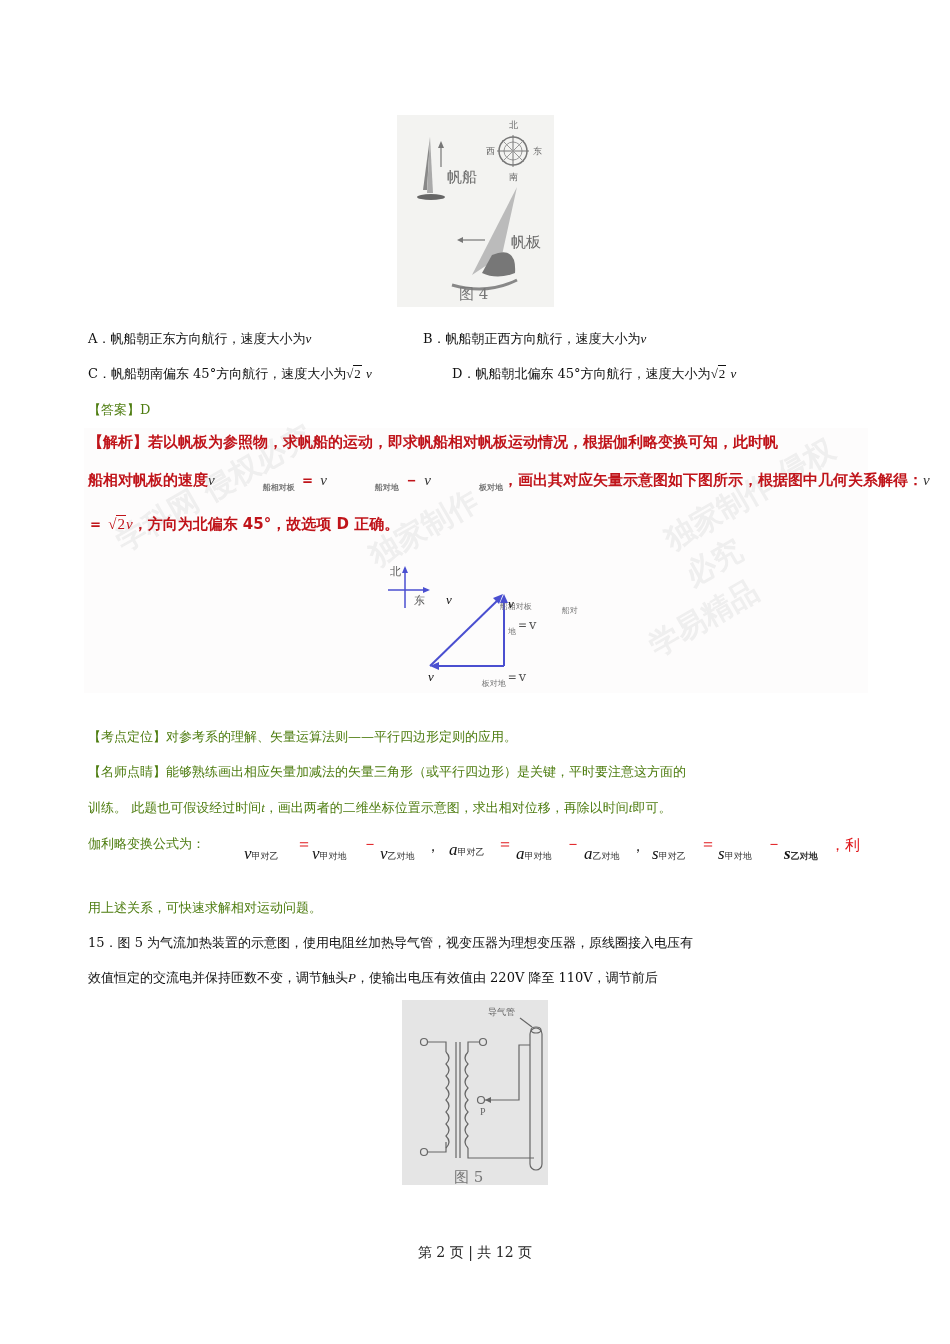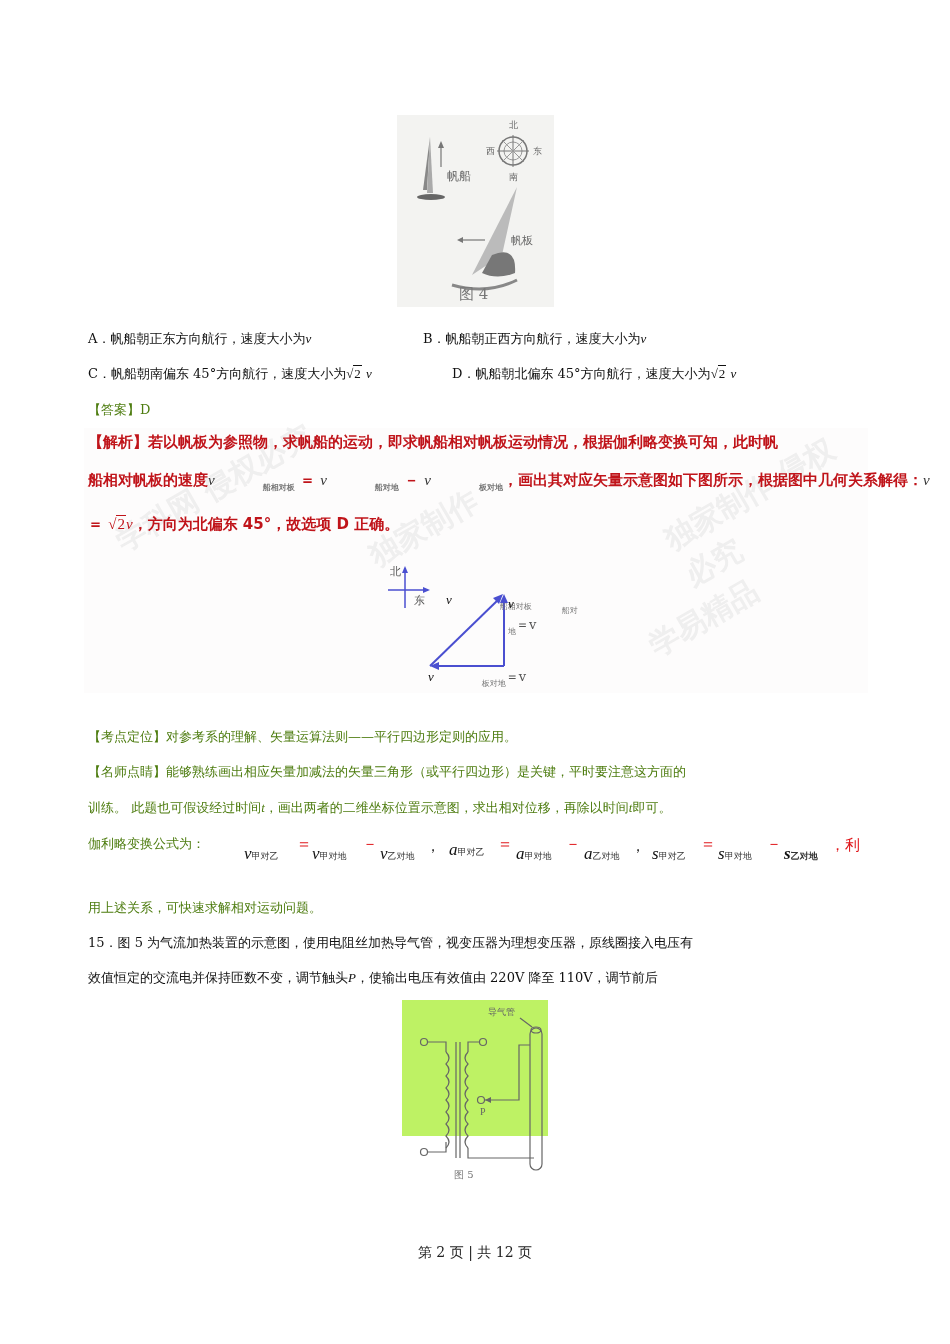--- a/index.html
+++ b/index.html
@@ -43,22 +43,22 @@
     <path d="M120 72 L75 160 L105 140 Z" fill="#bbb"></path>
     <path d="M55 170 Q90 180 120 165" stroke="#888" stroke-width="3" fill="none"></path>
     <path d="M95 140 Q120 130 118 158 Q100 165 85 158 Z" fill="#777"></path>
     <line x1="88" y1="125" x2="62" y2="125" stroke="#777" stroke-width="1.2"></line>
     <polygon points="60,125 66,122 66,128" fill="#777"></polygon>
   </svg>
   <span class="abs" style="left:112px;top:4px;font-size:9px;color:#666;">北</span>
   <span class="abs" style="left:89px;top:30px;font-size:9px;color:#666;">西</span>
   <span class="abs" style="left:136px;top:30px;font-size:9px;color:#666;">东</span>
   <span class="abs" style="left:112px;top:56px;font-size:9px;color:#666;">南</span>
-  <span class="abs" style="left:50px;top:53px;font-size:12px;color:#666;">帆船</span>
-  <span class="abs" style="left:114px;top:118px;font-size:11px;color:#666;font-family:Liberation Serif, serif;">帆板</span>
+  <span class="abs" style="left:50px;top:53px;font-size:15px;color:#666;">帆船</span>
+  <span class="abs" style="left:114px;top:118px;font-size:15px;color:#666;font-family:Liberation Serif, serif;">帆板</span>
   <span class="abs" style="left:62px;top:170px;font-size:15px;color:#777;">图 4</span>
 </div>
 
 <div class="line" style="top:329px;">
   <span>A．</span><span>帆船朝正东方向航行，速度大小为</span><span class="ital">v</span>
 </div>
 <div class="line" style="top:329px;left:423px;">
   <span>B．</span><span>帆船朝正西方向航行，速度大小为</span><span class="ital">v</span>
 </div>
 <div class="line" style="top:364px;">
@@ -157,21 +157,21 @@
   <span class="fop" style="left:830px;top:0px;font-size:15px;">，利</span>
 </div>
 
 <div class="line red" style="top:898px;">用上述关系，可快速求解相对运动问题。</div>
 
 <div class="line" style="top:933px;">15．图 5 为气流加热装置的示意图，使用电阻丝加热导气管，视变压器为理想变压器，原线圈接入电压有</div>
 <div class="line" style="top:968px;">
   <span>效值恒定的交流电并保持匝数不变，调节触头</span><span class="ital">P</span><span>，使输出电压有效值由 220V 降至 110V，调节前后</span>
 </div>
 
-<div class="fig" style="left:402px;top:1000px;width:146px;height:136px;background:#bef264;">
+<div class="fig" style="left:402px;top:1000px;width:146px;height:185px;background:#e5e5e5;">
   <svg width="146" height="185" viewBox="0 0 146 185">
     <g stroke="#666" stroke-width="1.2" fill="none">
 
       <circle cx="22" cy="42" r="3.5"></circle>
       <circle cx="22" cy="152" r="3.5"></circle>
       <path d="M25 42 L44 42 L44 52"></path>
       <path d="M25 152 L44 152 L44 142"></path>
 
       <path d="M44 52 q6 6 0 12 q6 6 0 12 q6 6 0 12 q6 6 0 12 q6 6 0 12 q6 6 0 12 q6 6 0 12 q6 6 0 12"></path>
 
@@ -187,16 +187,16 @@
       <path d="M83 100 L117 100 L117 45 L128 45"></path>
 
       <rect x="128" y="28" width="12" height="142" rx="6"></rect>
       <ellipse cx="134" cy="30" rx="5" ry="3"></ellipse>
       <path d="M118 18 L130 27"></path>
     </g>
     <polygon points="83,100 89,97 89,103" fill="#666"></polygon>
   </svg>
   <span class="abs" style="left:86px;top:6px;font-size:9px;color:#666;">导气管</span>
   <span class="abs" style="left:78px;top:106px;font-size:10px;color:#666;font-family:'Liberation Serif',serif;">P</span>
-  <span class="abs" style="left:52px;top:168px;font-size:10px;color:#777;">图 5</span>
+  <span class="abs" style="left:52px;top:168px;font-size:15px;color:#777;">图 5</span>
 </div>
 
 <div class="footer">第 2 页 | 共 12 页</div>
 
 </body></html>

